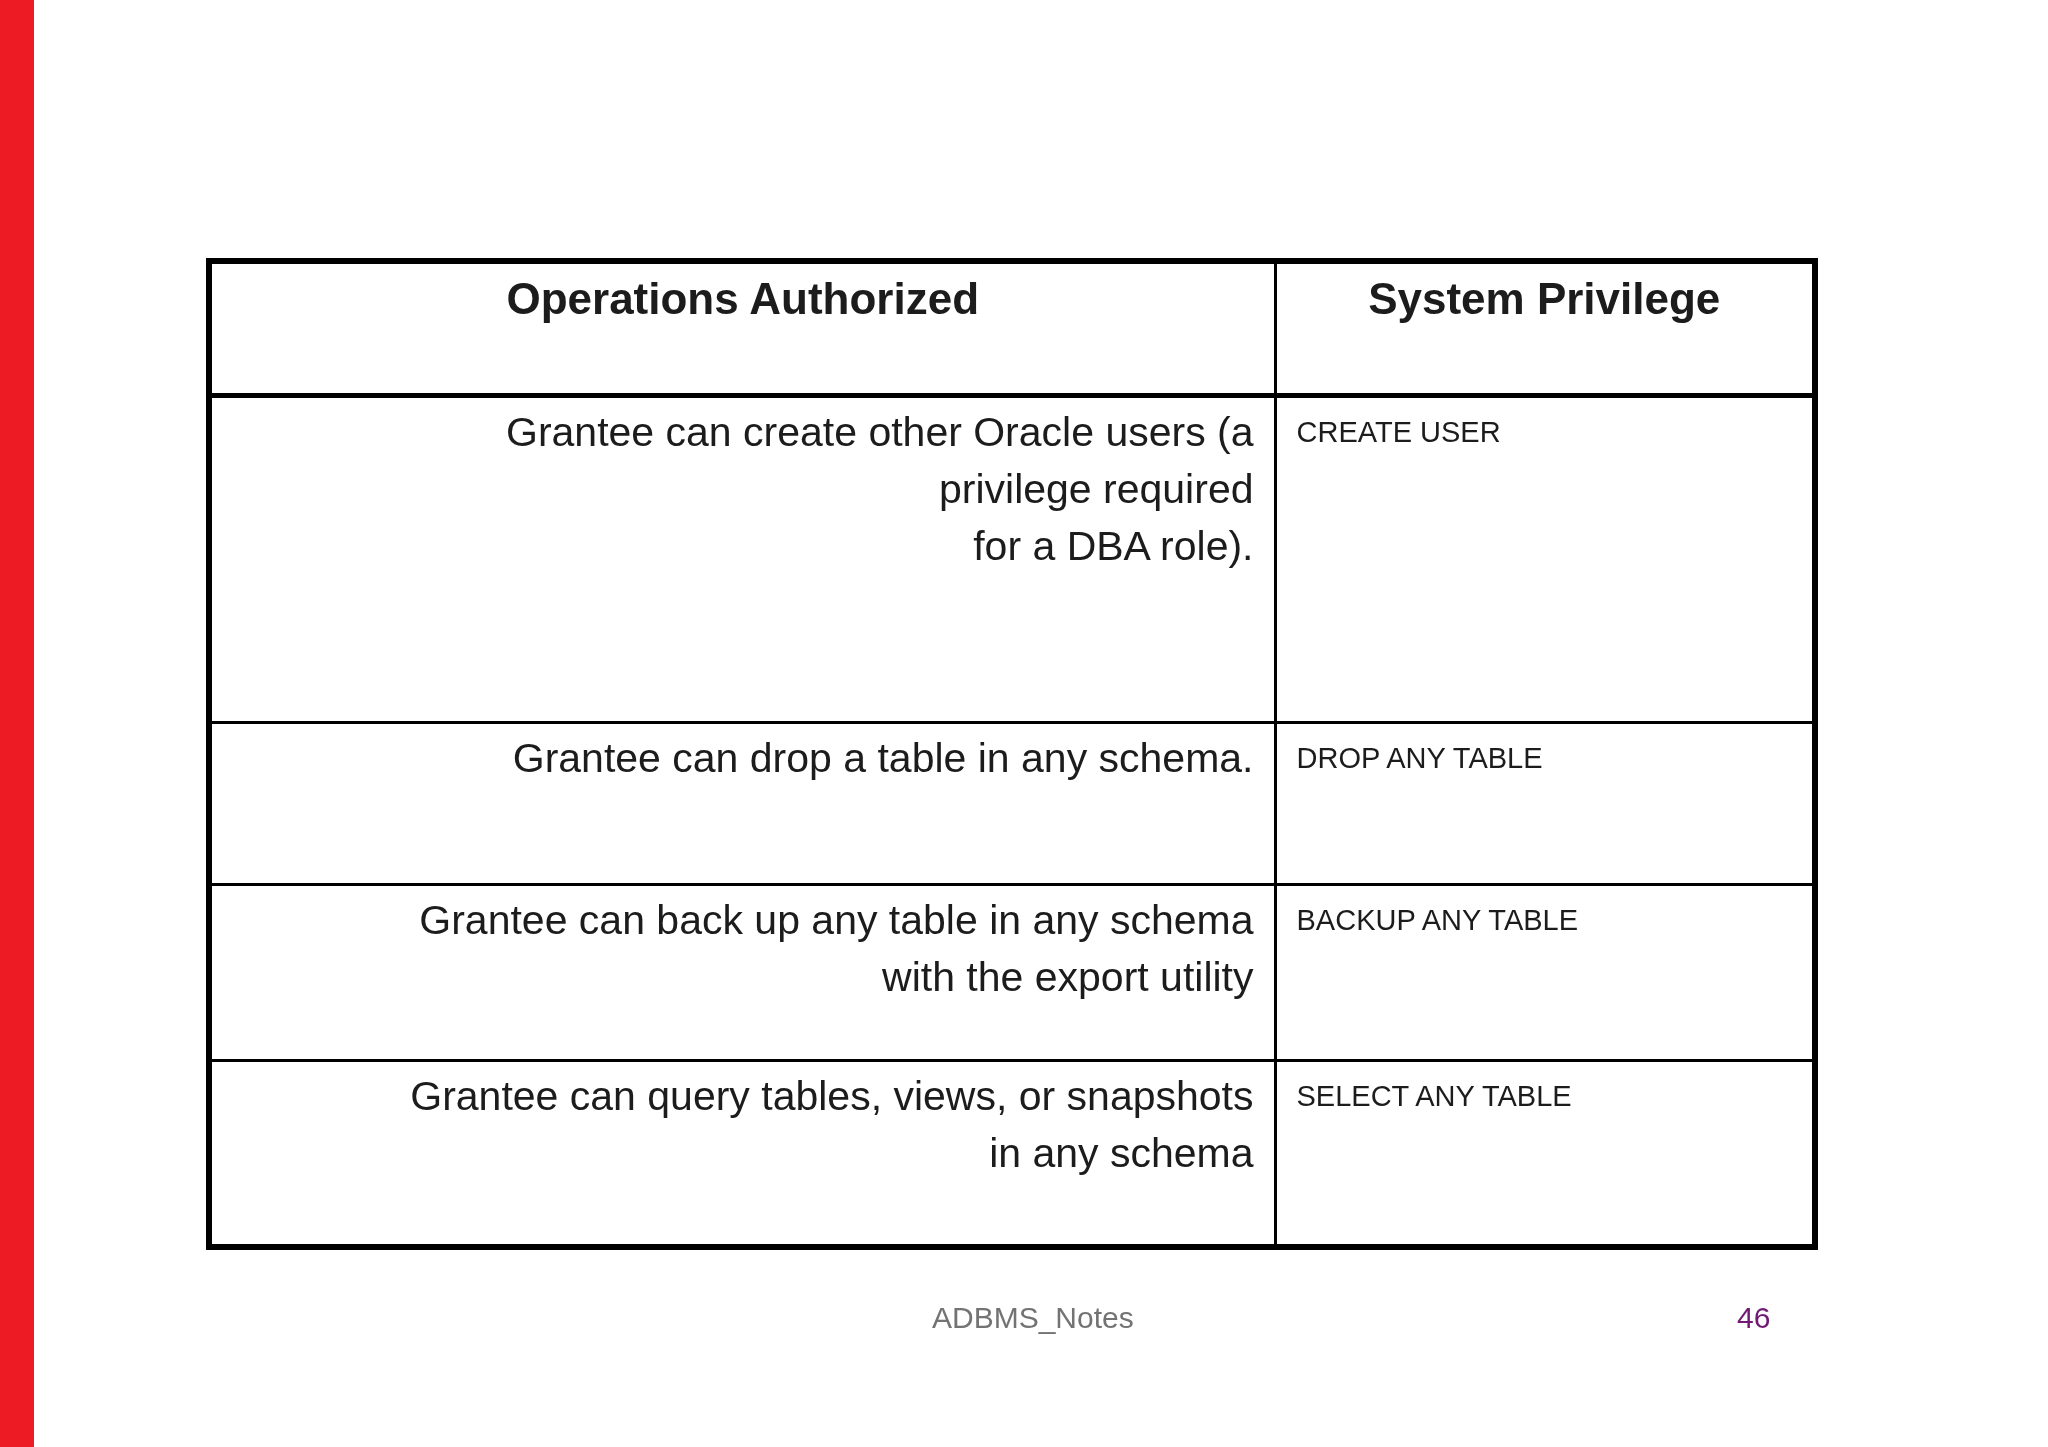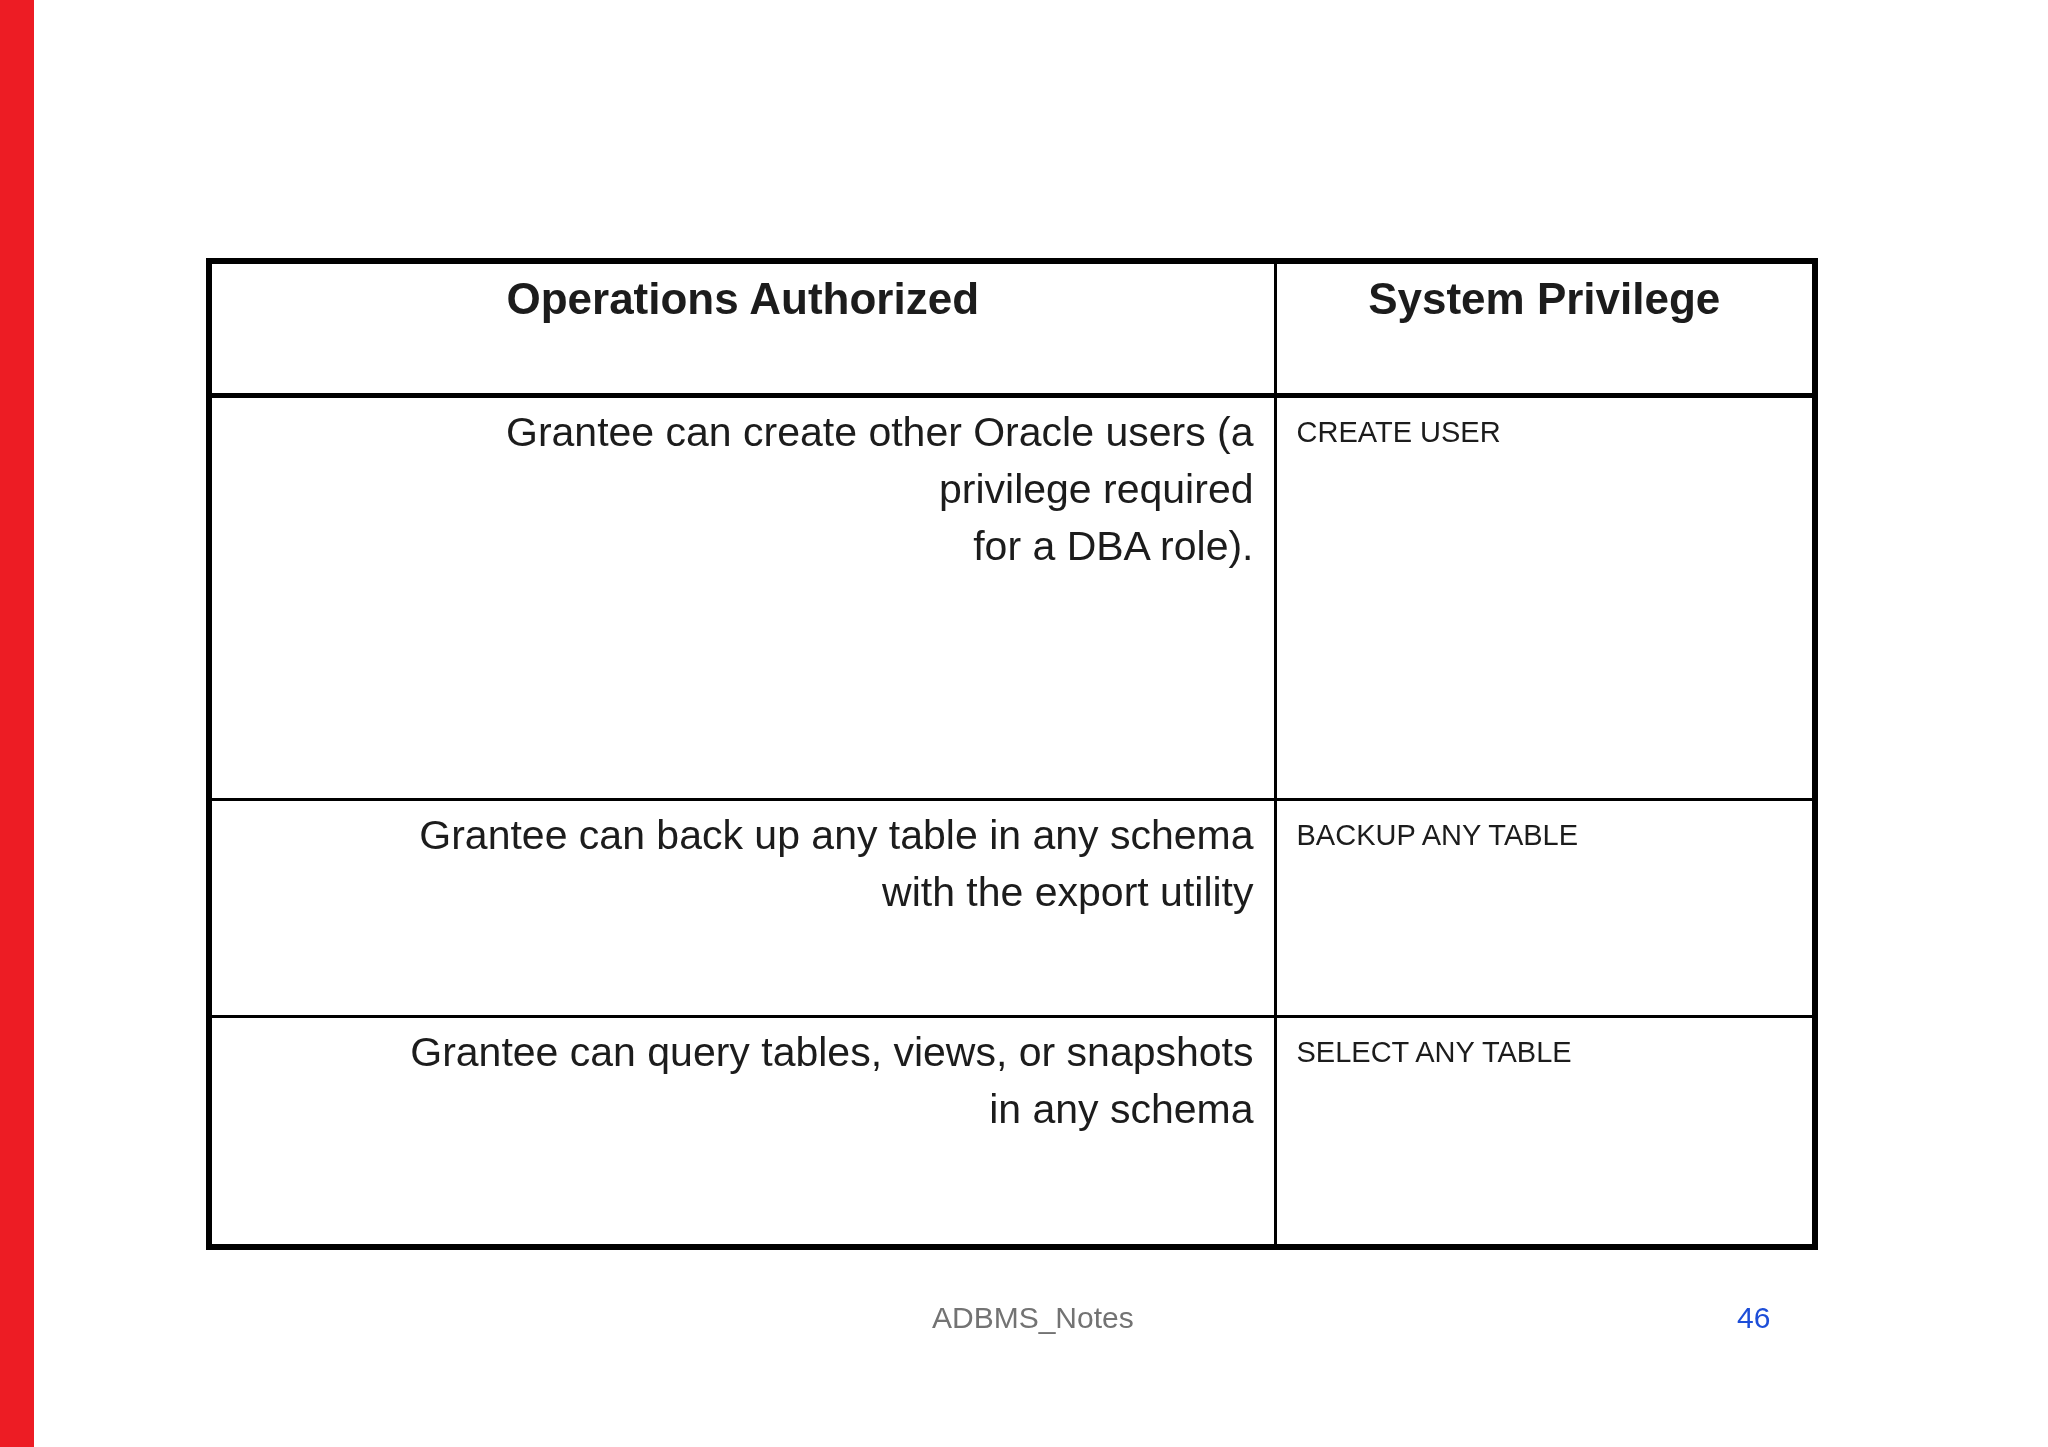--- a/index.html
+++ b/index.html
@@ -77,21 +77,21 @@
     font-size: 30px;
     line-height: 36px;
     color: #737373;
   }
   .footer-page {
     position: absolute;
     left: 1737px;
     top: 1300px;
     font-size: 30px;
     line-height: 36px;
-    color: #1d4ed8;
+    color: #701a75;
   }
 </style>
 </head>
 <body>
 
 <div class="page">
 
   <div class="accent-bar"></div>
 
   <table class="priv-table">
@@ -105,20 +105,24 @@
         <th>System Privilege</th>
       </tr>
     </thead>
     <tbody>
       <tr class="h-r1">
         <td class="op-cell">Grantee can create other Oracle users (a
 privilege required
 for a DBA role).</td>
         <td class="priv-cell">CREATE USER</td>
       </tr>
+      <tr class="h-r3">
+        <td class="op-cell">Grantee can drop a table in any schema.</td>
+        <td class="priv-cell">DROP ANY TABLE</td>
+      </tr>
       <tr class="h-r4">
         <td class="op-cell">Grantee can back up any table in any schema
 with the export utility</td>
         <td class="priv-cell">BACKUP ANY TABLE</td>
       </tr>
       <tr class="h-r6">
         <td class="op-cell">Grantee can query tables, views, or snapshots
 in any schema</td>
         <td class="priv-cell">SELECT ANY TABLE</td>
       </tr>

